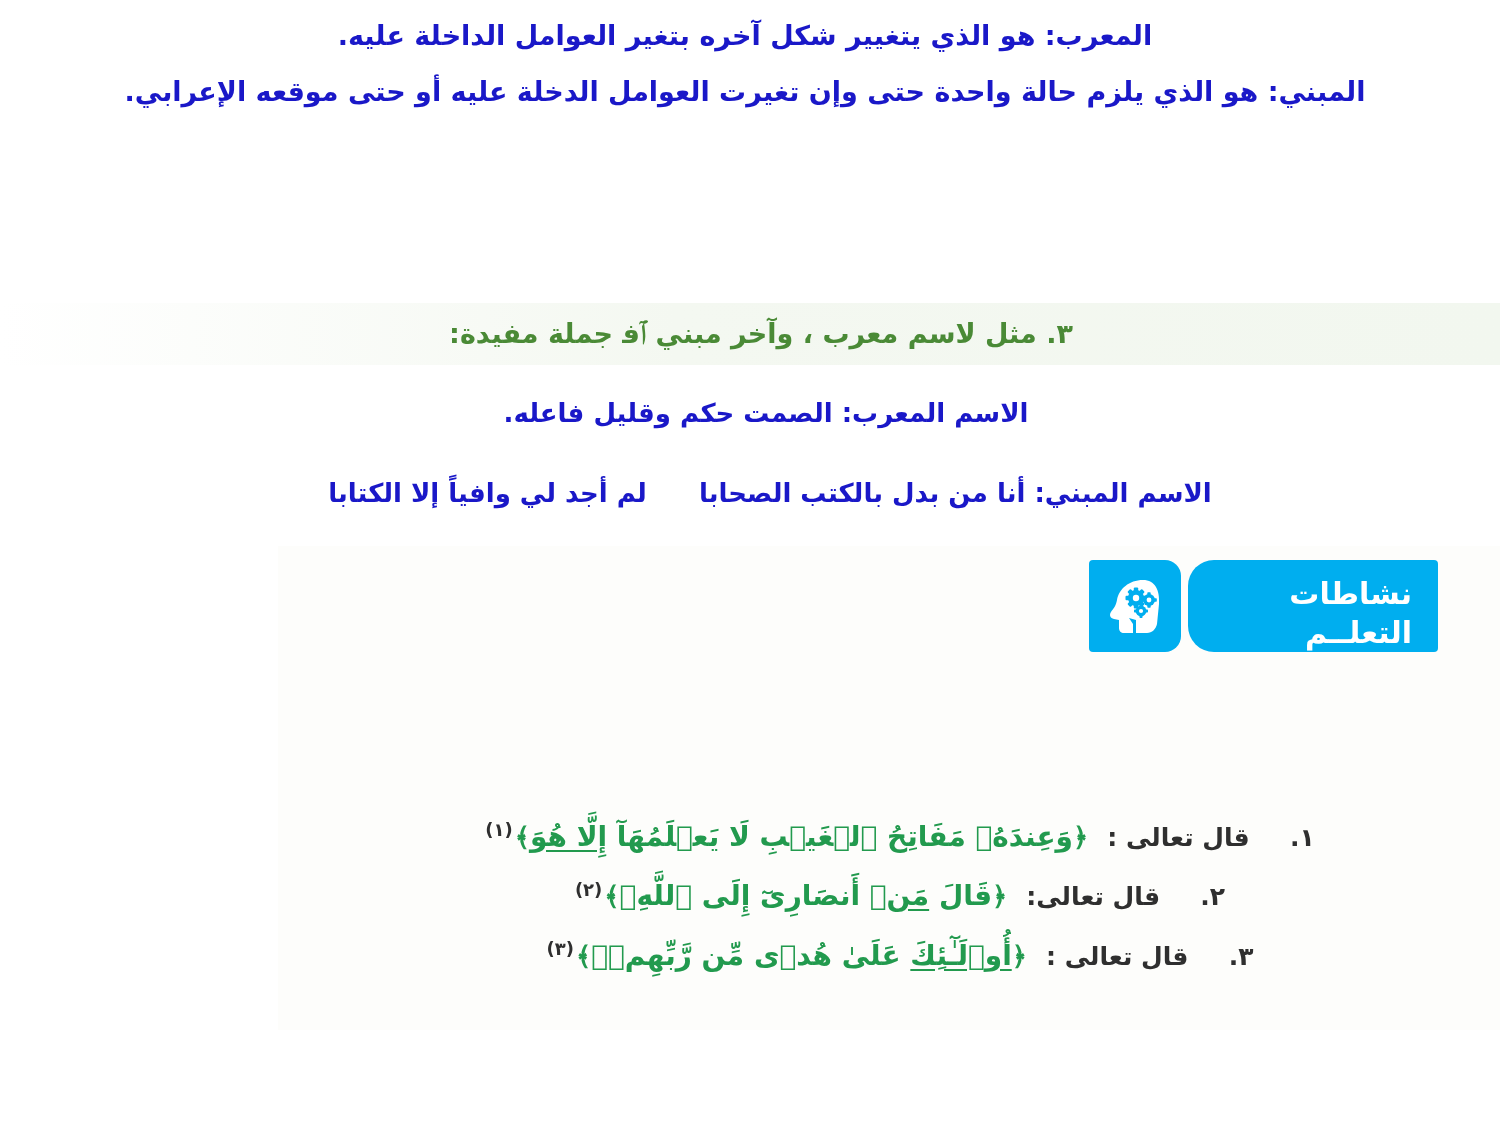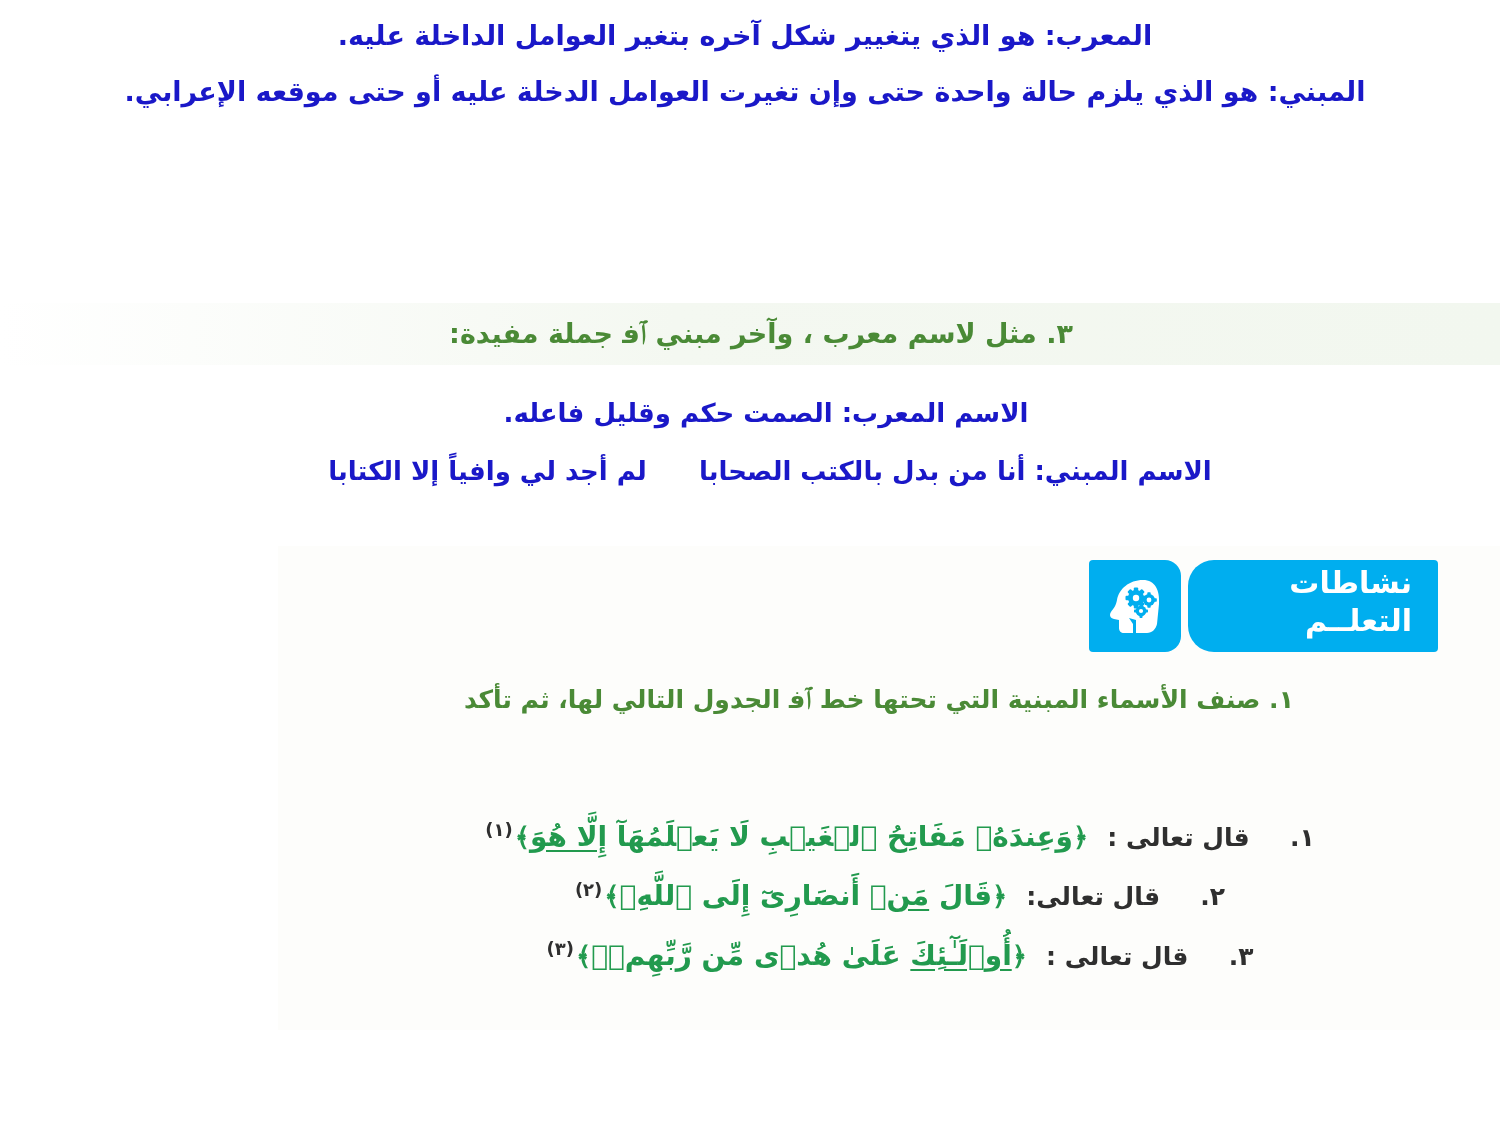--- a/index.html
+++ b/index.html
@@ -77,21 +77,21 @@
     right: 0;
     left: 0;
     color: #1a18c8;
     font-weight: bold;
     font-size: 26px;
     text-align: center;
     padding-left: 40px;
     box-sizing: border-box;
   }
   .example-muarab { top: 398px; padding-left: 32px; }
-  .example-mabni  { top: 456px; }
+  .example-mabni  { top: 478px; }
   .gap-wide { display: inline-block; width: 34px; }
 
   
   .card {
     position: absolute;
     top: 546px;
     right: 0;
     left: 278px;
     bottom: 95px;
     background: #fdfdfb;
@@ -127,22 +127,22 @@
     background: #00aeef;
     border-radius: 4px 4px 4px 4px;
     border-top-right-radius: 4px;
     border-bottom-right-radius: 4px;
     border-top-left-radius: 26px;
     border-bottom-left-radius: 26px;
     color: #ffffff;
     display: flex;
     flex-direction: column;
     align-items: flex-start;
-    justify-content: flex-start;
-    padding: 4px 26px 0 46px;
+    justify-content: space-between;
+    padding: 15px 26px 0 46px;
     box-sizing: border-box;
     min-width: 250px;
   }
   .badge-label span {
     display: block;
     font-size: 30px;
     font-weight: bold;
     line-height: 38px;
     letter-spacing: 1px;
     text-align: right;
@@ -271,21 +271,20 @@
             <rect x="36.5" y="30" width="3" height="3.6" rx="0.7"></rect>
             <rect x="36.5" y="40.4" width="3" height="3.6" rx="0.7"></rect>
             <rect x="31" y="35.5" width="3.6" height="3" rx="0.7"></rect>
             <rect x="41.4" y="35.5" width="3.6" height="3" rx="0.7"></rect>
           </g>
         </svg>
       </div>
     </div>
 
     <div class="task-text">
-      <div>١. صنف الأسماء المبنية التي تحتها خط ﭐﻓ الجدول التالي لها، ثم تأكد</div>
     </div>
 
     <ol class="verse-list">
       <li class="verse-item">
         <span class="v-num">١.</span>
         <span class="v-said">قال تعالى :</span>
         <span class="v-quran"><span class="v-brk">﴿</span><span>وَعِندَهُۥ مَفَاتِحُ ٱلۡغَيۡبِ لَا يَعۡلَمُهَآ </span><u>إِلَّا هُوَ</u><span></span><span class="v-brk">﴾</span></span><span class="v-fn">(١)</span>
       </li>
 
       <li class="verse-item">

